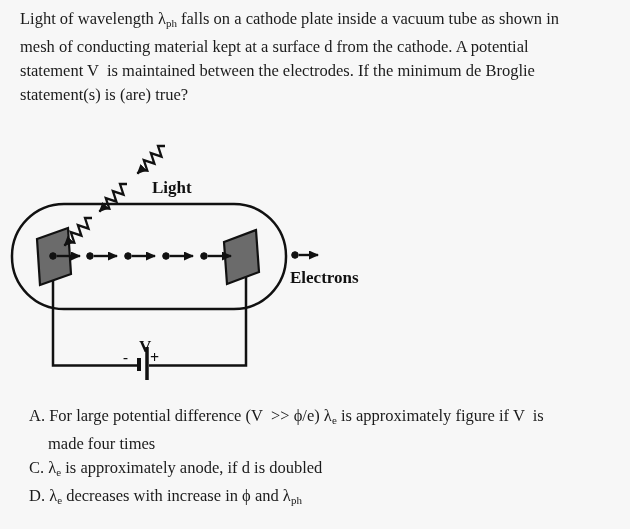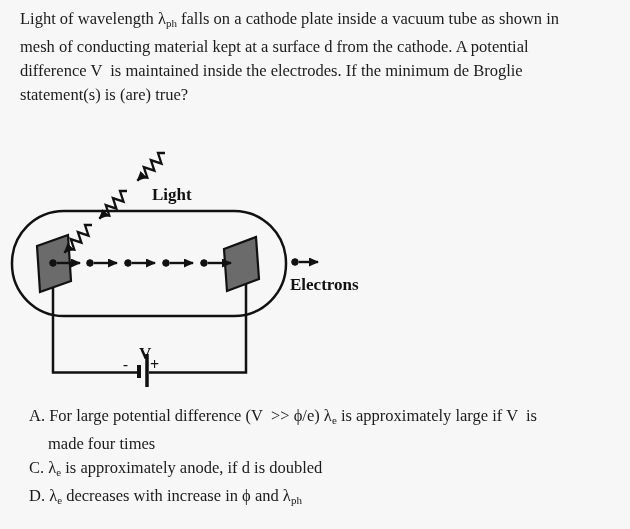--- a/index.html
+++ b/index.html
@@ -14,38 +14,38 @@
   .question{
     position:absolute;left:20px;top:7px;width:620px;
   }
   .qline{
     font-size:16.5px;line-height:24px;white-space:pre;
   }
   .sub{
     font-size:11px;vertical-align:-3px;letter-spacing:0;
   }
   .diagram{
-    position:absolute;left:0;top:151px;width:400px;height:250px;
+    position:absolute;left:0;top:144px;width:400px;height:250px;
   }
   .options{
     position:absolute;left:29px;top:404px;width:600px;
   }
   .oline{
     font-size:16.5px;line-height:24px;white-space:pre;
   }
   .oline.indent{padding-left:19px;}
   svg text{font-family:"Liberation Serif",serif;font-weight:bold;fill:#111;}
 </style>
 </head>
 <body>
 
 <div class="question">
   <div class="qline"><span>Light of wavelength λ</span><span class="sub">ph</span><span> falls on a cathode plate inside a vacuum tube as shown in</span></div>
   <div class="qline"><span>mesh of conducting material kept at a surface d from the cathode. A potential</span></div>
-  <div class="qline"><span>difference V  is maintained inside the electrodes. If the minimum de Broglie</span></div>
+  <div class="qline"><span>statement V  is maintained between the electrodes. If the minimum de Broglie</span></div>
   <div class="qline"><span>statement(s) is (are) true?</span></div>
 </div>
 
 <div class="diagram">
   <svg width="400" height="250" viewBox="0 0 400 250">
     <defs>
       <marker id="ah" markerWidth="11" markerHeight="9" refX="9" refY="4.5" orient="auto" markerUnits="userSpaceOnUse">
         <path d="M0,0 L10,4.5 L0,9 Z" fill="#111"></path>
       </marker>
     </defs>
@@ -85,17 +85,17 @@
 
     <text x="152" y="49" font-size="17">Light</text>
     <text x="290" y="139" font-size="17">Electrons</text>
     <text x="139" y="208" font-size="17">V</text>
     <text x="123" y="218" font-size="15">-</text>
     <text x="150" y="219" font-size="16">+</text>
   </svg>
 </div>
 
 <div class="options">
-  <div class="oline"><span>A. For large potential difference (V  &gt;&gt; ϕ/e) λ</span><span class="sub">e</span><span> is approximately large if V  is</span></div>
+  <div class="oline"><span>A. For large potential difference (V  &gt;&gt; ϕ/e) λ</span><span class="sub">e</span><span> is approximately figure if V  is</span></div>
   <div class="oline indent"><span>made four times</span></div>
   <div class="oline"><span>C. λ</span><span class="sub">e</span><span> is approximately anode, if d is doubled</span></div>
   <div class="oline"><span>D. λ</span><span class="sub">e</span><span> decreases with increase in ϕ and λ</span><span class="sub">ph</span></div>
 </div>
 
 </body></html>

